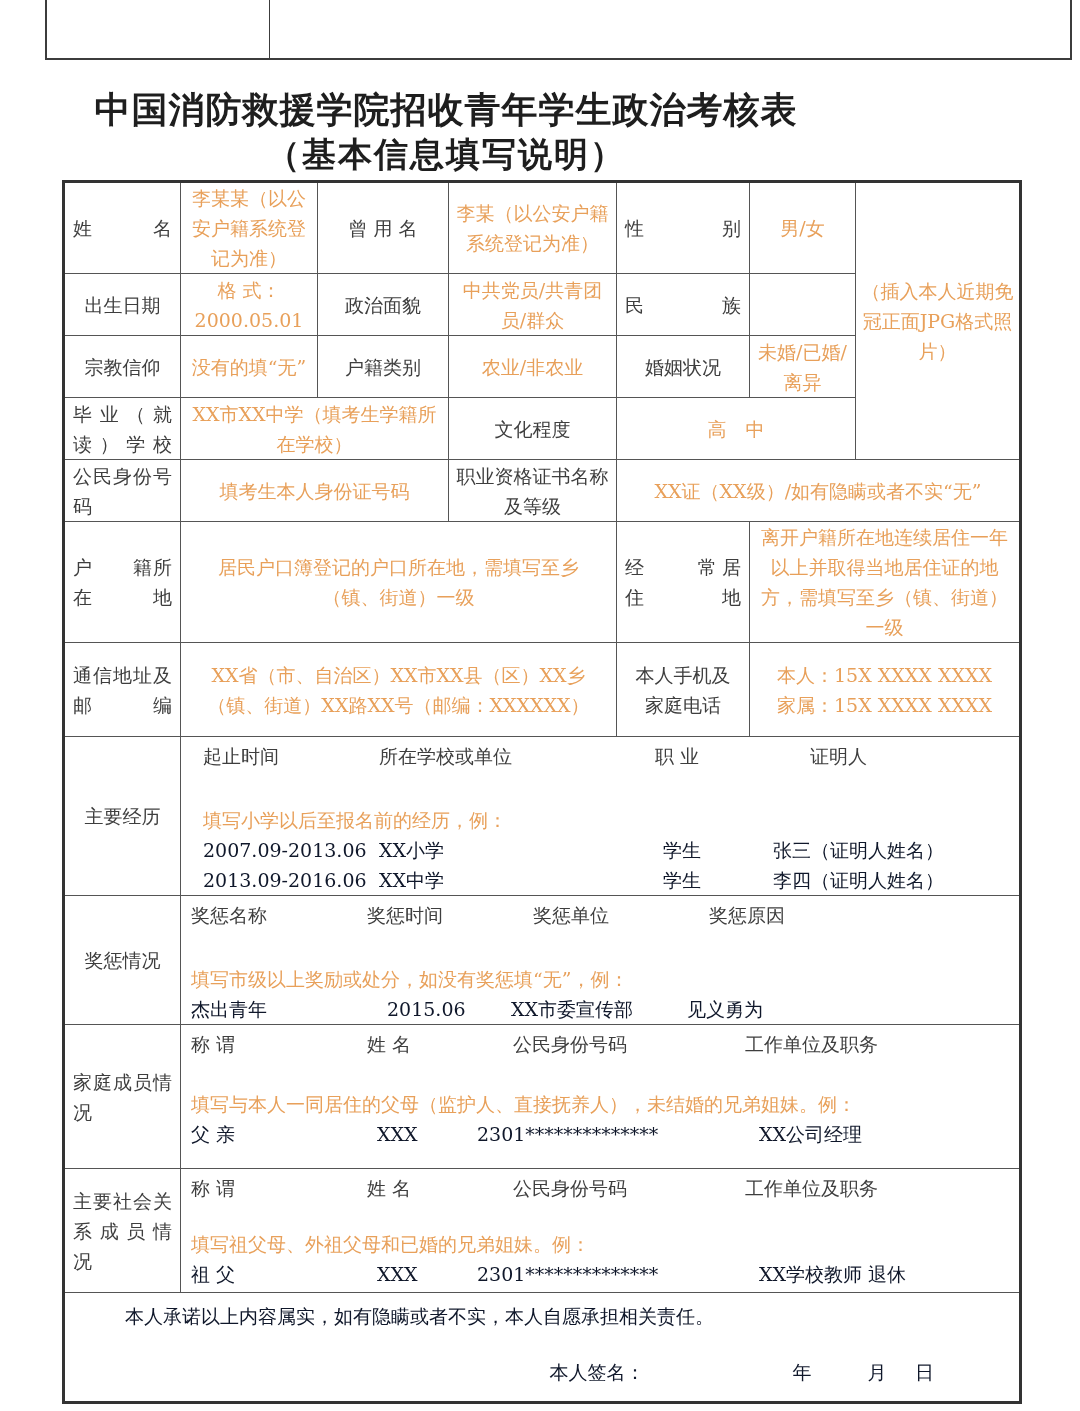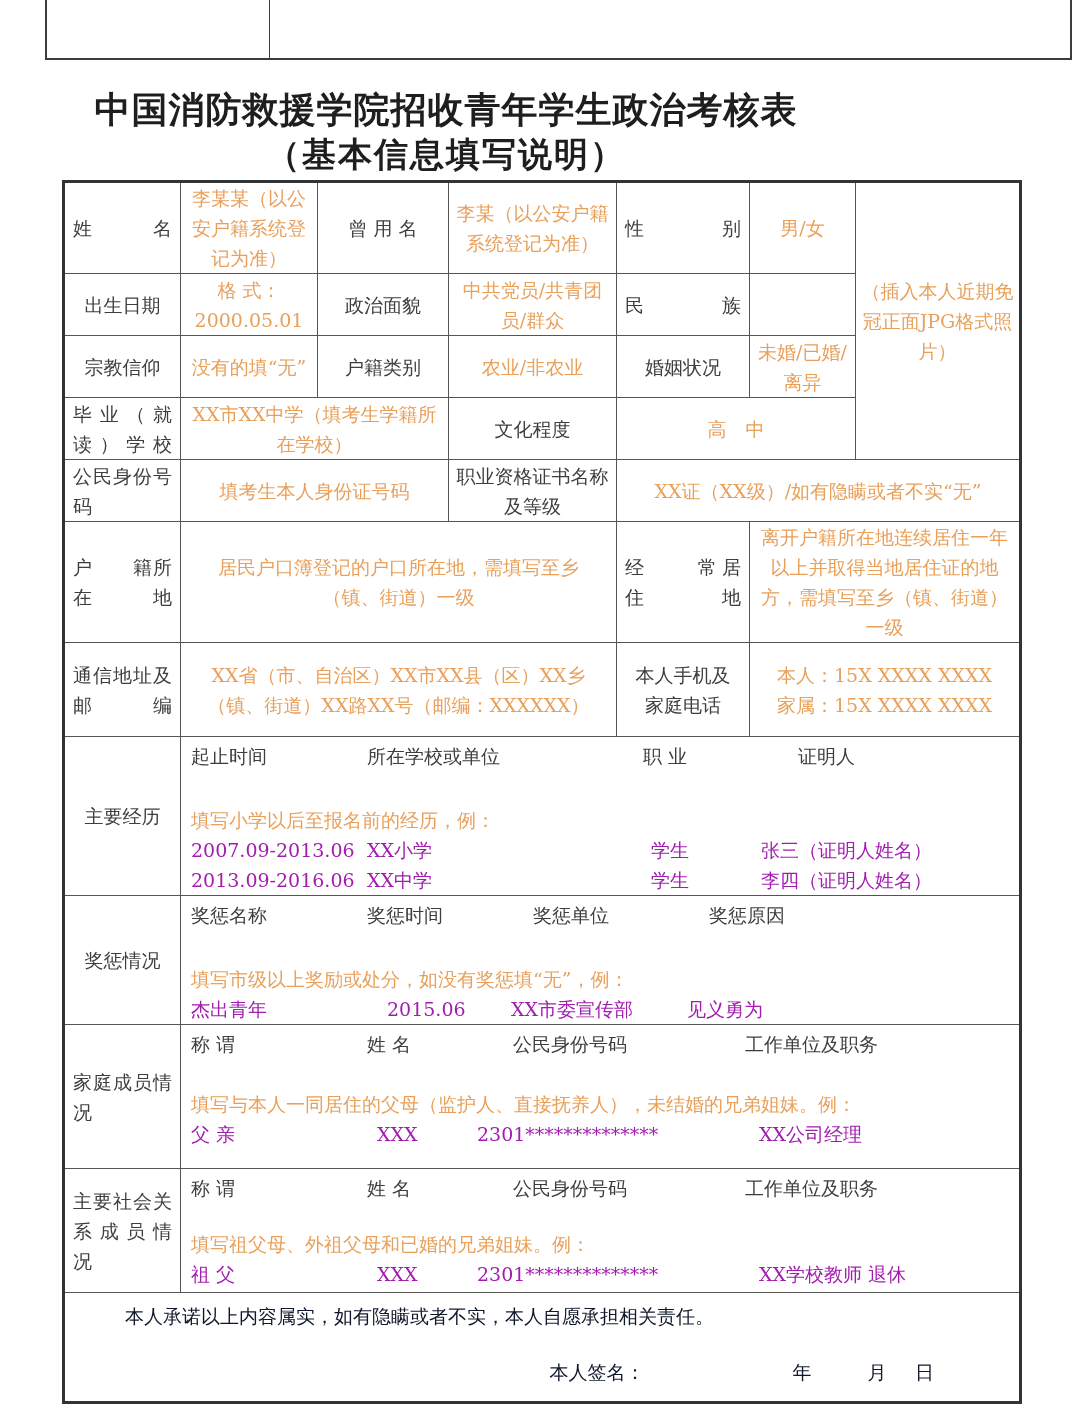--- a/index.html
+++ b/index.html
@@ -15,21 +15,21 @@
   table.form { position: absolute; left: 62px; top: 180px; width: 957px; height: 1190px;
                border-collapse: collapse; table-layout: fixed; border: 3px solid #333; }
   table.form td { border: 1.5px solid #555; padding: 0 4px; vertical-align: middle; font-size: 19px; line-height: 30px; }
   .lbl { color: #3e3e3e; text-align: center; }
   .lbl.just { text-align: justify; text-align-last: justify; padding: 0 8px; }
   .val { color: #e8a05a; text-align: center; font-size: 17px; line-height: 30px; }
   .photo { color: #e8a05a; text-align: center; font-size: 19px; line-height: 30px; padding: 0 18px; }
   .cols { display: flex; padding-top: 4px; color: #3e3e3e; }
   .cols span { display: inline-block; }
   .hint { color: #e8a05a; margin-top: 34px; }
-  .ex-row { display: flex; color: #a21caf; }
+  .ex-row { display: flex; color: #0f172a; }
   .ex-row span { display: inline-block; }
 
   .pledge { color: #0f172a; font-weight: normal; font-size: 21px; }
   .pledge .line1 { padding: 8px 0 0 56px; }
   .pledge .line2 { display: flex; padding-top: 26px; text-align: center; }
 </style>
 </head>
 <body>
 
 <div class="top-fragment">
@@ -97,21 +97,21 @@
     <td class="lbl just">通信地址及 邮 编</td>
     <td class="val" colspan="3" style="padding:0 12px">XX省（市、自治区）XX市XX县（区）XX乡（镇、街道）XX路XX号（邮编：XXXXXX）</td>
     <td class="lbl" style="padding:0 10px">本人手机及家庭电话</td>
     <td class="val" colspan="2">
       <div>本人：15X XXXX XXXX</div>
       <div>家属：15X XXXX XXXX</div>
     </td>
   </tr>
   <tr style="height:152px">
     <td class="lbl">主要经历</td>
-    <td colspan="6" style="vertical-align:top; padding-left:10px">
+    <td colspan="6" style="vertical-align:top; padding-left:22px">
       <div class="cols">
         <span style="width:176px">起止时间</span>
         <span style="width:276px">所在学校或单位</span>
         <span style="width:155px">职 业</span>
         <span>证明人</span>
       </div>
       <div class="hint">填写小学以后至报名前的经历，例：</div>
       <div class="ex-row">
         <span style="width:176px">2007.09-2013.06</span>
         <span style="width:284px">XX小学</span>

